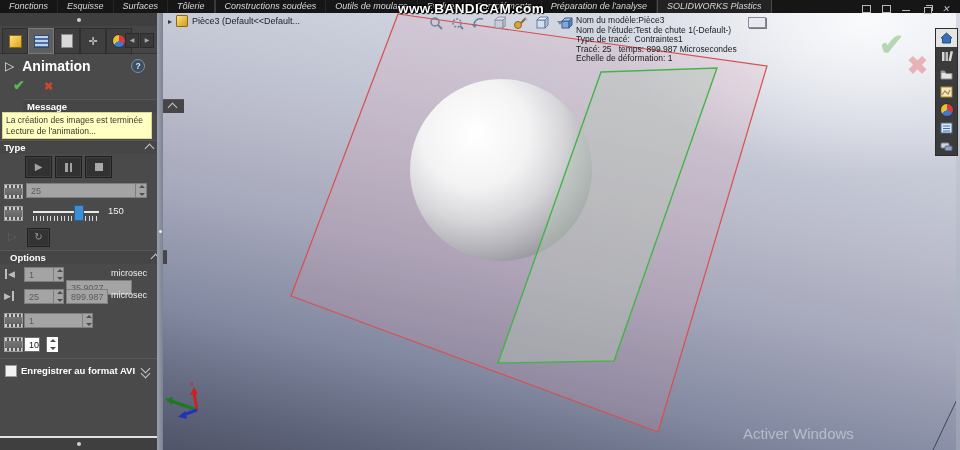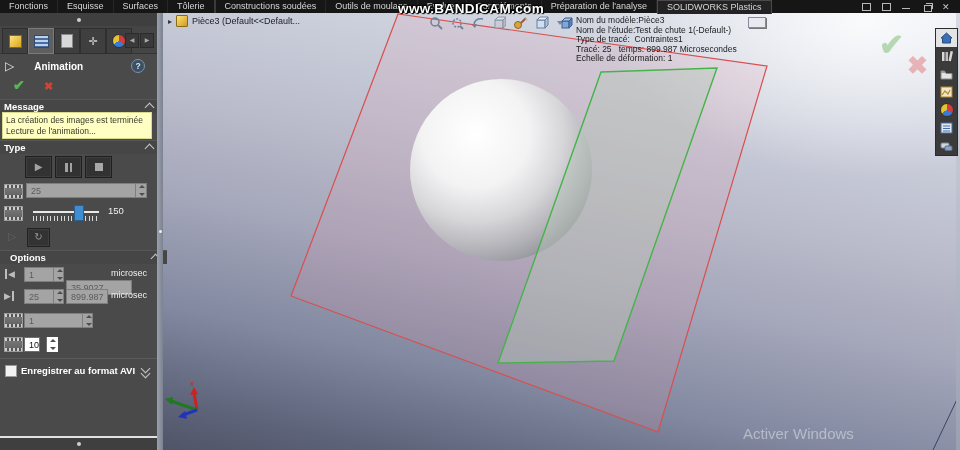--- a/index.html
+++ b/index.html
@@ -1,19 +1,19 @@
 <!DOCTYPE html>
 <html><head>
 <meta charset="utf-8">
 <style>
   html,body{margin:0;padding:0;background:#111;}
   .app{position:relative;width:960px;height:450px;overflow:hidden;font-family:"Liberation Sans",sans-serif;background:#141414;-webkit-font-smoothing:antialiased;}
 
   
-  .menubar{position:absolute;top:0;left:0;width:960px;height:13px;background:#161616;display:flex;align-items:center;z-index:6;}
+  .menubar{position:absolute;top:0;left:0;width:960px;height:13px;background:#161616;display:flex;align-items:flex-end;z-index:6;font-style:italic;}
   .menutab{font-size:9px;color:#d6d6d6;padding:0 9px;line-height:13px;white-space:nowrap;border-right:1px solid #262626;}
   .menutab.group-end{border-right:2px solid #3a3a3a;}
   .menutab.plastics{background:#232323;border:1px solid #4a4a4a;border-bottom:none;}
   .win-controls{margin-left:auto;display:flex;align-items:center;gap:11px;padding-right:9px;}
   .wc{width:9px;height:8px;position:relative;}
   .wc-box{border:1px solid #b9b9b9;width:7px;height:6px;}
   .wc-min{width:8px;height:1px;background:#b9b9b9;margin-top:5px;}
   .wc-restore{border:1px solid #b9b9b9;width:6px;height:5px;margin-top:2px;margin-left:2px;position:relative;}
   .wc-restore:before{content:"";position:absolute;left:1px;top:-3px;width:6px;height:5px;border:1px solid #b9b9b9;border-bottom:none;border-left:none;}
   .wc-close{color:#c4c4c4;font-size:9px;line-height:8px;}
@@ -37,27 +37,27 @@
   .config-glyph{color:#cfcfcf;font-size:11px;line-height:11px;}
   .wheel-glyph{width:12px;height:12px;border-radius:50%;background:conic-gradient(#d43c3c 0 120deg,#3c7bd4 120deg 240deg,#e8c32e 240deg 360deg);border:1px solid #333;}
 
   .sec-header{height:13px;display:flex;align-items:center;color:#fff;font-weight:bold;font-size:9.5px;padding-left:4px;border-top:1px solid #565656;background:#464646;}
   .chev{position:absolute;right:8px;width:6px;height:6px;border-left:1.5px solid #c9c9c9;border-top:1.5px solid #c9c9c9;transform:rotate(45deg);top:4px;}
   .chev.down{transform:rotate(225deg);}
   .chev2{position:absolute;right:8px;top:7px;width:6px;height:6px;border-left:1.5px solid #c9c9c9;border-top:1.5px solid #c9c9c9;transform:rotate(225deg);}
 
   .anim-header{top:44px;height:18px;display:flex;align-items:center;}
   .anim-play{color:#e8e8e8;font-size:12px;margin-left:5px;}
-  .anim-title{color:#fff;font-weight:bold;font-size:10px;margin-left:20px;}
+  .anim-title{color:#fff;font-weight:bold;font-size:14px;margin-left:8px;}
   .help-circle{position:absolute;right:12px;width:12px;height:12px;border-radius:50%;background:#3c4f63;border:1px solid #7d93ab;color:#d7e4f2;font-size:8.5px;font-weight:bold;text-align:center;line-height:12px;}
   .checkrow{top:64px;height:20px;}
   .ok-glyph{position:absolute;left:13px;top:0;color:#58b558;font-size:14px;font-weight:bold;}
   .no-glyph{position:absolute;left:44px;top:3px;color:#cc4633;font-size:11px;font-weight:bold;}
 
-  .msg-header{top:86px;}
+  .msg-header{top:86px;margin-left:23px;}
   .msg-box{top:99px;left:2px;width:150px;height:27px;background:#ffffc4;border:1px solid #d9d98c;color:#3a3a2a;font-size:8.5px;line-height:11px;padding:2px 0 0 3px;box-sizing:border-box;}
 
   .bases-header{top:127px;}
   .transport{top:143px;height:22px;}
   .tbtn{position:absolute;top:0;width:25px;height:20px;background:#323232;border:1px solid #1f1f1f;display:flex;align-items:center;justify-content:center;box-shadow:inset 0 0 0 1px #3e3e3e;}
   .tbtn .tri{color:#a2a2a2;font-size:10px;line-height:10px;}
   .pausebars{display:flex;gap:2px;}
   .pausebars i{display:block;width:2.5px;height:9px;background:#a2a2a2;}
   .stopsq{width:8px;height:8px;background:#a8a8a8;}
 

